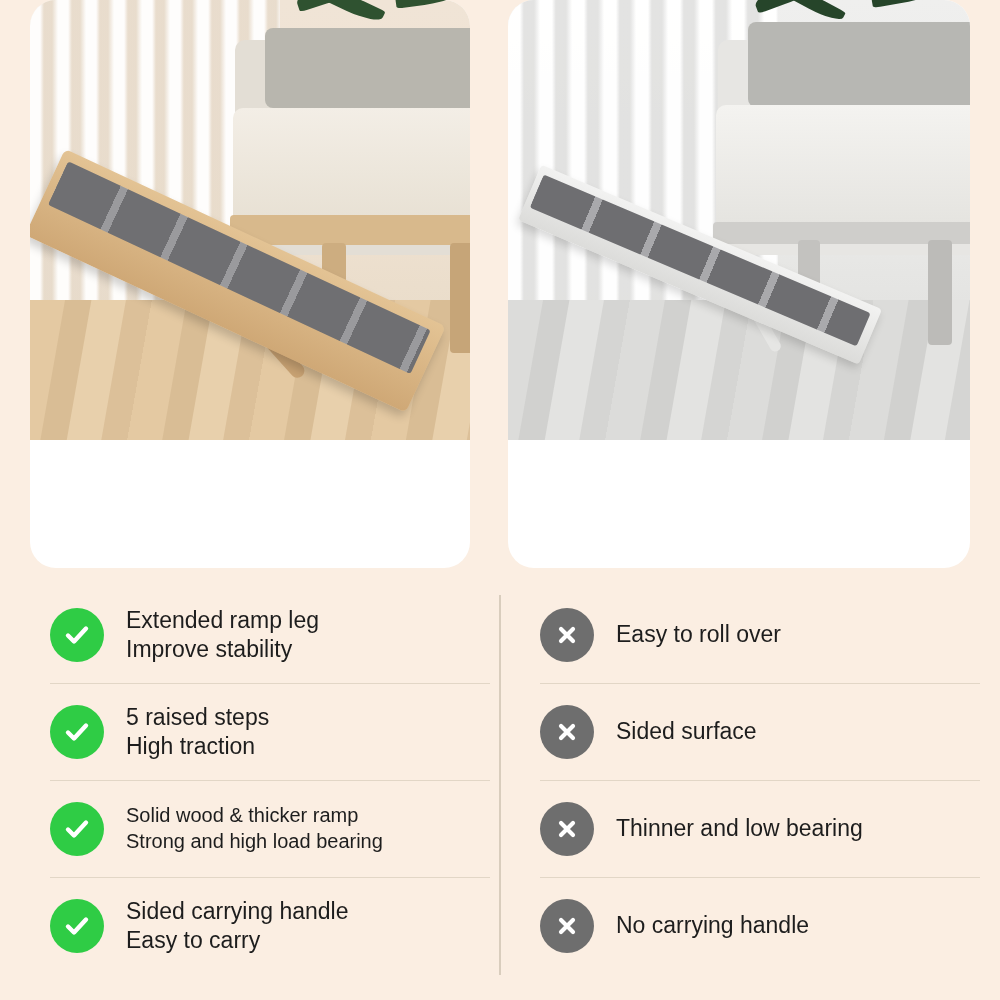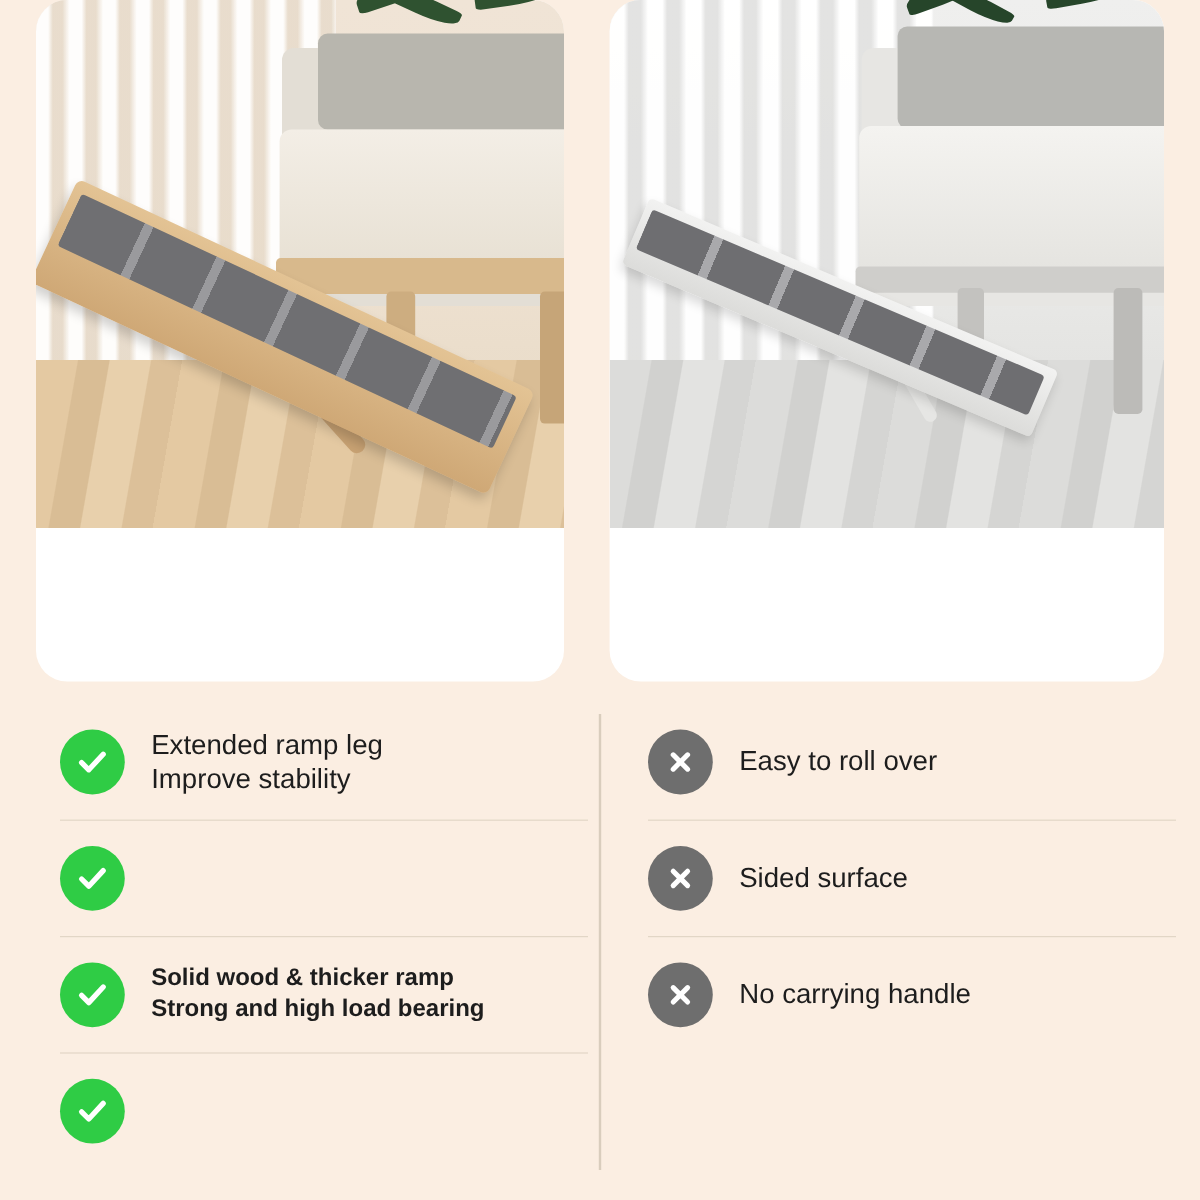--- a/index.html
+++ b/index.html
@@ -237,21 +237,21 @@
   .badge.pro { background: #2fcc45; }
   .badge.con { background: #6e6e6e; }
   .badge svg { display: block; }
 
   .row-text {
     font-size: 23px;
     line-height: 1.28;
     color: #1d1d1d;
     white-space: pre-line;
   }
-  .row-text.small { font-size: 20px; font-weight: bold; }
+  .row-text.small { font-size: 20px; }
 
   .col.right .row-text { font-size: 23px; text-align: center; }
 </style>
 </head>
 <body>
 
 <div class="page">
 
   <div class="cards">
 
@@ -322,36 +322,40 @@
         </div>
         <div class="row-text">Extended ramp leg
 Improve stability</div>
       </div>
       <div class="row">
         <div class="badge pro">
           <svg width="30" height="30" viewBox="0 0 30 30">
               <path d="M6 15.5 L12 21.5 L24 8.5" fill="none" stroke="#ffffff" stroke-width="4.4" stroke-linecap="round" stroke-linejoin="round"></path>
             </svg>
         </div>
+        <div class="row-text">5 raised steps
+High traction</div>
       </div>
       <div class="row">
         <div class="badge pro">
           <svg width="30" height="30" viewBox="0 0 30 30">
               <path d="M6 15.5 L12 21.5 L24 8.5" fill="none" stroke="#ffffff" stroke-width="4.4" stroke-linecap="round" stroke-linejoin="round"></path>
             </svg>
         </div>
         <div class="row-text small">Solid wood &amp; thicker ramp
 Strong and high load bearing</div>
       </div>
       <div class="row">
         <div class="badge pro">
           <svg width="30" height="30" viewBox="0 0 30 30">
               <path d="M6 15.5 L12 21.5 L24 8.5" fill="none" stroke="#ffffff" stroke-width="4.4" stroke-linecap="round" stroke-linejoin="round"></path>
             </svg>
         </div>
+        <div class="row-text">Sided carrying handle
+Easy to carry</div>
       </div>
     </div>
 
     <div class="col right">
       <div class="row">
         <div class="badge con">
           <svg width="28" height="28" viewBox="0 0 28 28">
               <path d="M8 8 L20 20 M20 8 L8 20" fill="none" stroke="#ffffff" stroke-width="4.2" stroke-linecap="round"></path>
             </svg>
         </div>
@@ -364,18 +368,26 @@
             </svg>
         </div>
         <div class="row-text">Sided surface</div>
       </div>
       <div class="row">
         <div class="badge con">
           <svg width="28" height="28" viewBox="0 0 28 28">
               <path d="M8 8 L20 20 M20 8 L8 20" fill="none" stroke="#ffffff" stroke-width="4.2" stroke-linecap="round"></path>
             </svg>
         </div>
+        <div class="row-text">Thinner and low bearing</div>
+      </div>
+      <div class="row">
+        <div class="badge con">
+          <svg width="28" height="28" viewBox="0 0 28 28">
+              <path d="M8 8 L20 20 M20 8 L8 20" fill="none" stroke="#ffffff" stroke-width="4.2" stroke-linecap="round"></path>
+            </svg>
+        </div>
         <div class="row-text">No carrying handle</div>
       </div>
     </div>
   </div>
 
 </div>
 
 </body></html>

